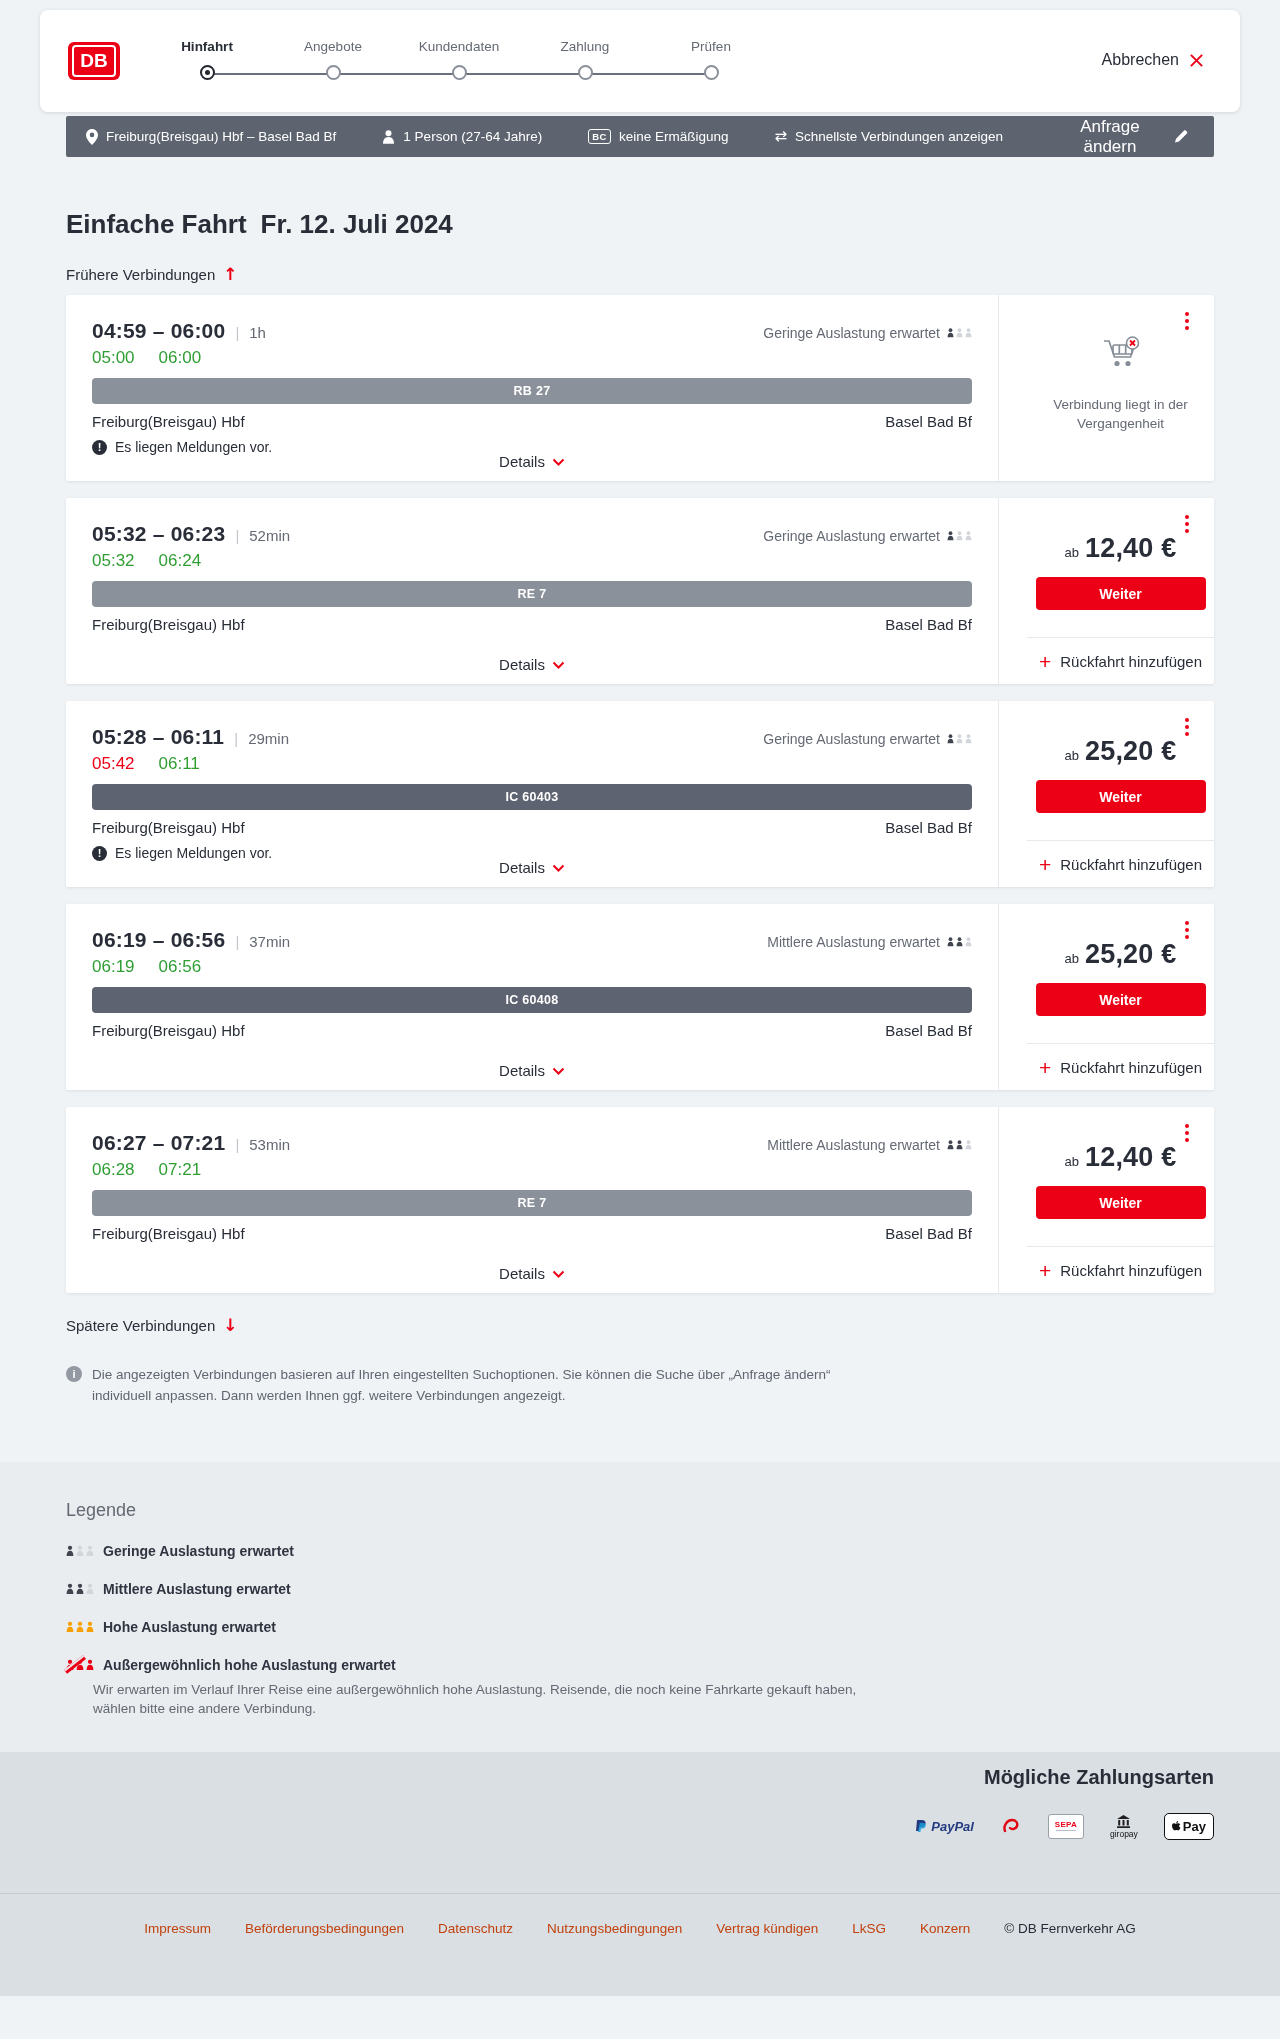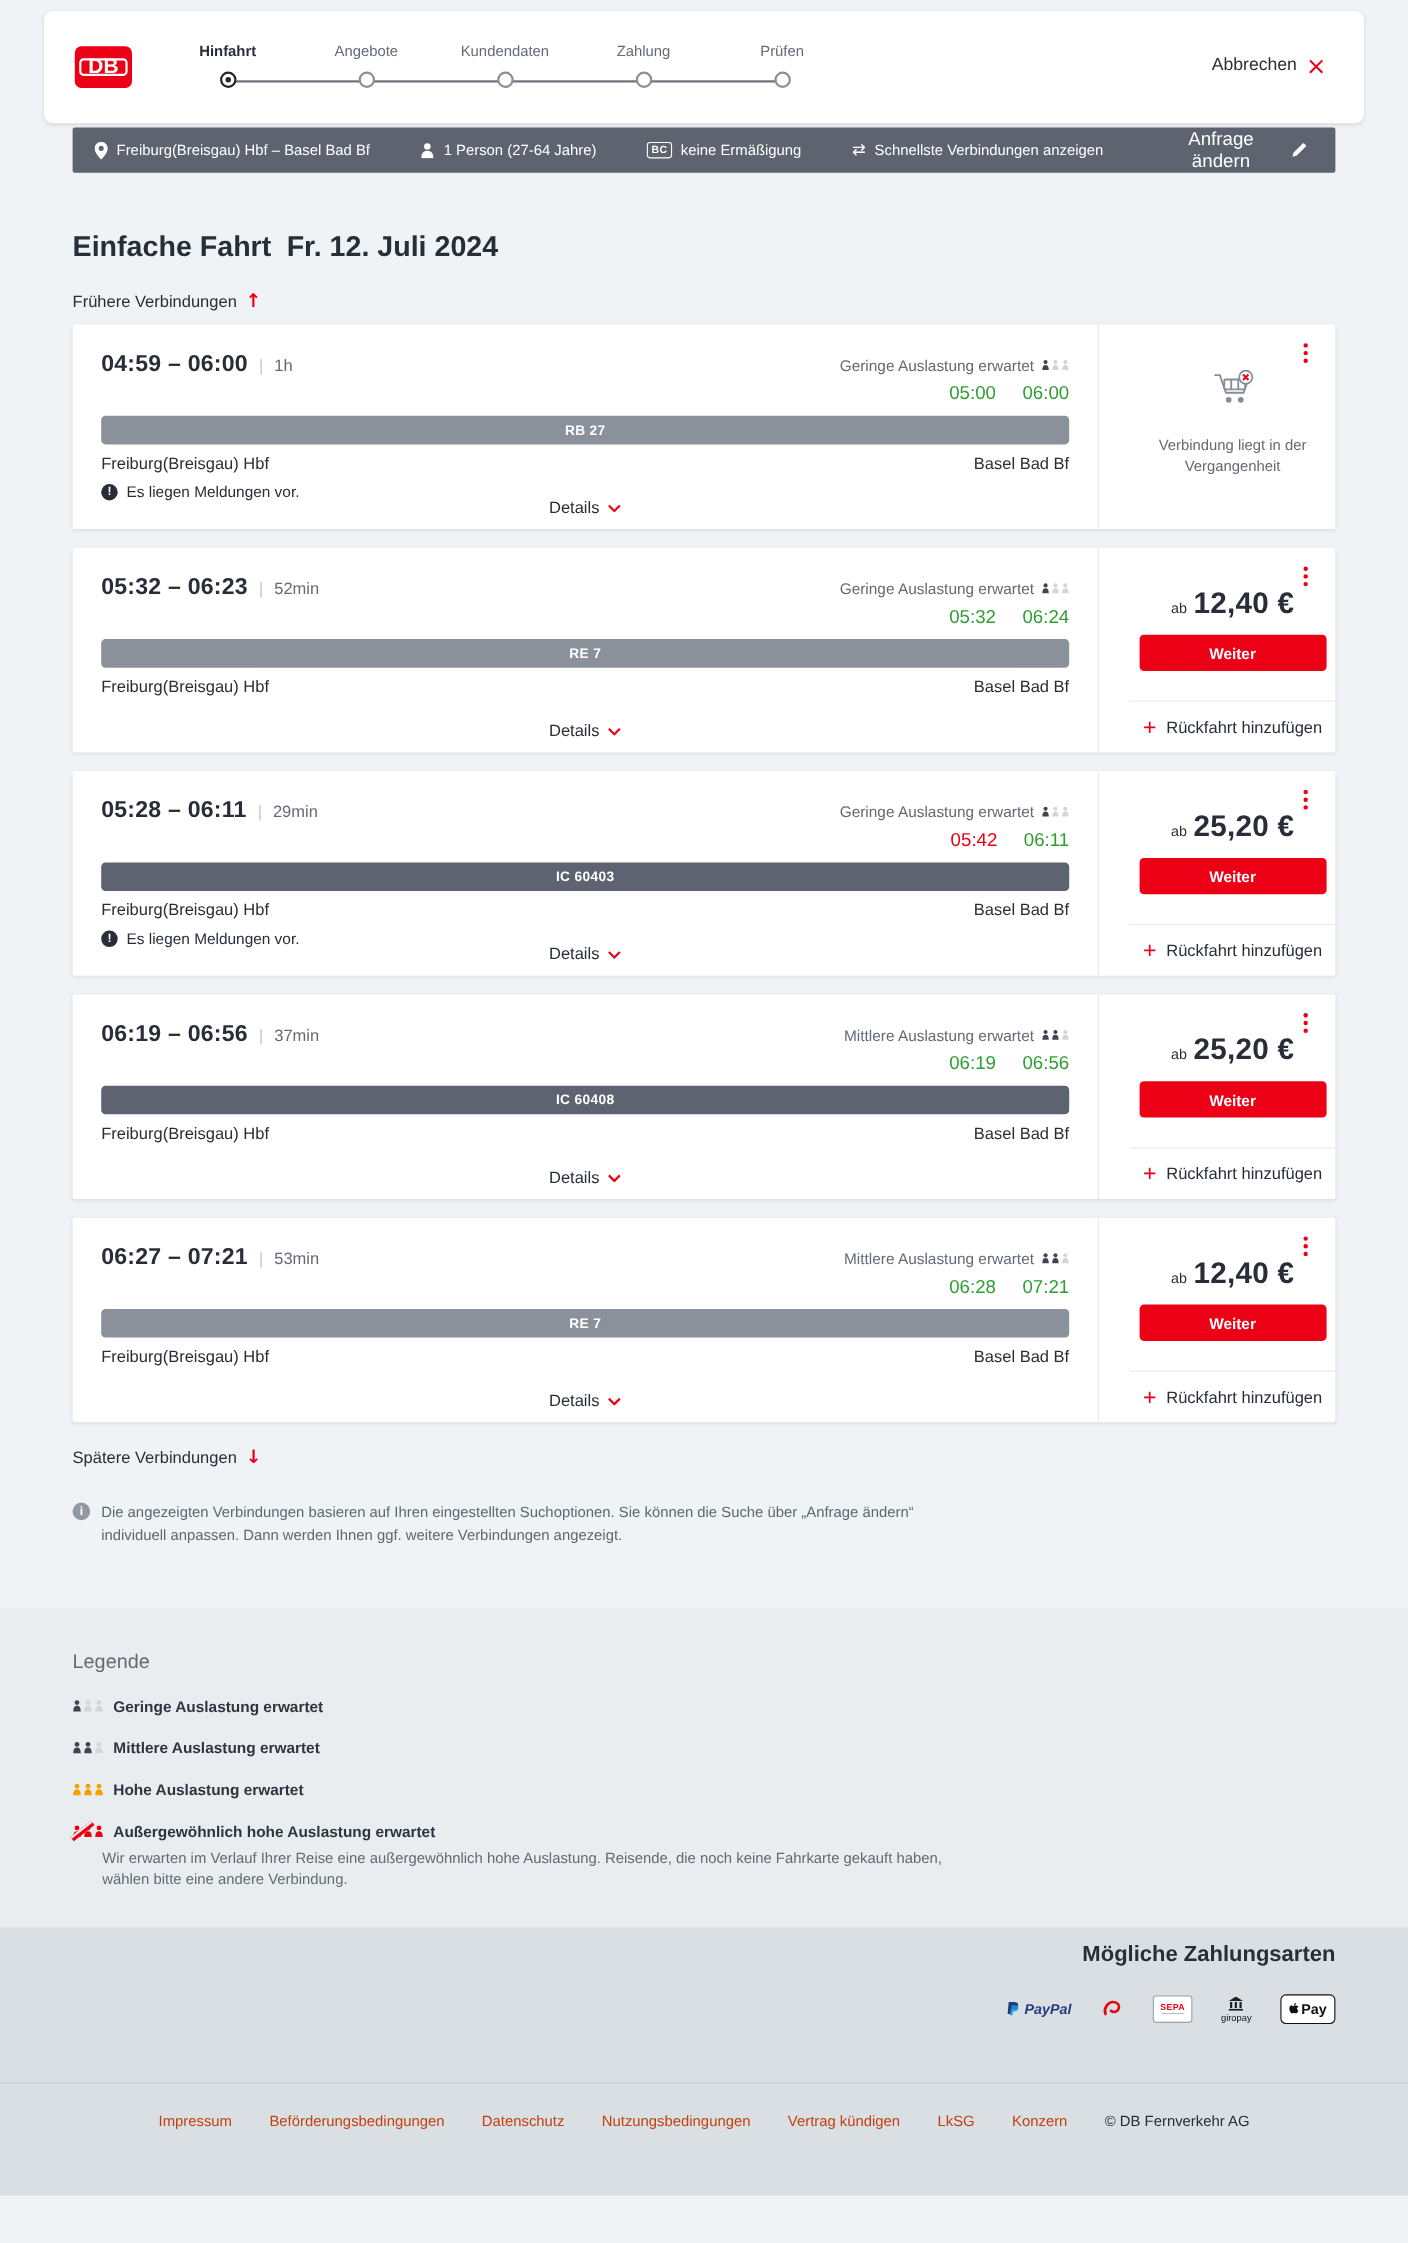--- a/index.html
+++ b/index.html
@@ -10,21 +10,21 @@
     font-family:"Liberation Sans", sans-serif;
   }
   button { font-family:inherit; cursor:pointer; }
   a { text-decoration:none; color:#c2410c; }
 
   
   .topbar { position:relative; width:1200px; height:102px; margin:10px auto 0;
     background:#fff; border-radius:8px; box-shadow:0 1px 4px rgba(40,45,55,.14); }
   .db-logo { position:absolute; left:28px; top:32px; width:52px; height:38px;
     background:#ec0016; border-radius:6px; display:flex; align-items:center; justify-content:center; border:none; padding:0;}
-  .db-logo-inner { width:44px; height:16px; border:2px solid #fff; border-radius:4px;
+  .db-logo-inner { width:44px; height:32px; border:2px solid #fff; border-radius:4px;
     color:#fff; font-weight:bold; font-size:19px; display:flex; align-items:center; justify-content:center; }
   .steps { position:absolute; left:104px; top:28px; display:flex; }
   .step { width:126px; display:flex; flex-direction:column; align-items:center; position:relative; z-index:1; }
   .step-label { font-size:13.5px; color:#646973; line-height:18px; margin-bottom:9px; white-space:nowrap; }
   .step.active .step-label { color:#282d37; font-weight:bold; }
   .step-circle { width:15px; height:15px; border-radius:50%; background:#fff;
     border:2px solid #8a9099; display:flex; align-items:center; justify-content:center; }
   .step.active .step-circle { border-color:#22262e; }
   .step-dot { width:5px; height:5px; border-radius:50%; background:#22262e; display:none; }
   .step.active .step-dot { display:block; }
@@ -55,21 +55,21 @@
   
   .card { margin-top:17px; display:flex; background:#fff; border-radius:2px;
     box-shadow:0 1px 3px rgba(40,45,55,.1); min-height:186px; }
   .card.first { margin-top:12px; }
   .card-main { flex:1; position:relative; padding:24px 26px 14px; }
   .row-top { display:flex; align-items:baseline; }
   .time { font-size:21px; font-weight:bold; letter-spacing:.2px; }
   .pipe { color:#c3c7cc; margin:0 10px; font-size:15px; }
   .dur { font-size:15px; color:#646973; }
   .occ-wrap { margin-left:auto; display:flex; align-items:center; gap:7px; font-size:14px; color:#646973; }
-  .rt-row { margin-top:5px; font-size:17px; display:flex; gap:24px;justify-content:flex-end; }
+  .rt-row { margin-top:5px; font-size:17px; display:flex; gap:24px; }
   .rt-ok { color:#2f9e33; }
   .rt-delay { color:#ec0016; }
   .train-bar { margin-top:10px; height:26px; border-radius:4px; display:flex;
     align-items:center; justify-content:center; color:#fff; font-size:12.5px; font-weight:bold; letter-spacing:.3px; }
   .bar-regional { background:#8b919b; }
   .bar-ic { background:#5d6370; }
   .stations { margin-top:9px; display:flex; justify-content:space-between; font-size:15px; }
   .msg-row { margin-top:9px; display:flex; align-items:center; gap:8px; font-size:14px; }
   .excl { flex:none; width:15px; height:15px; border-radius:50%; background:#282d37; color:#fff;
     font-size:11px; font-weight:bold; display:flex; align-items:center; justify-content:center; }

